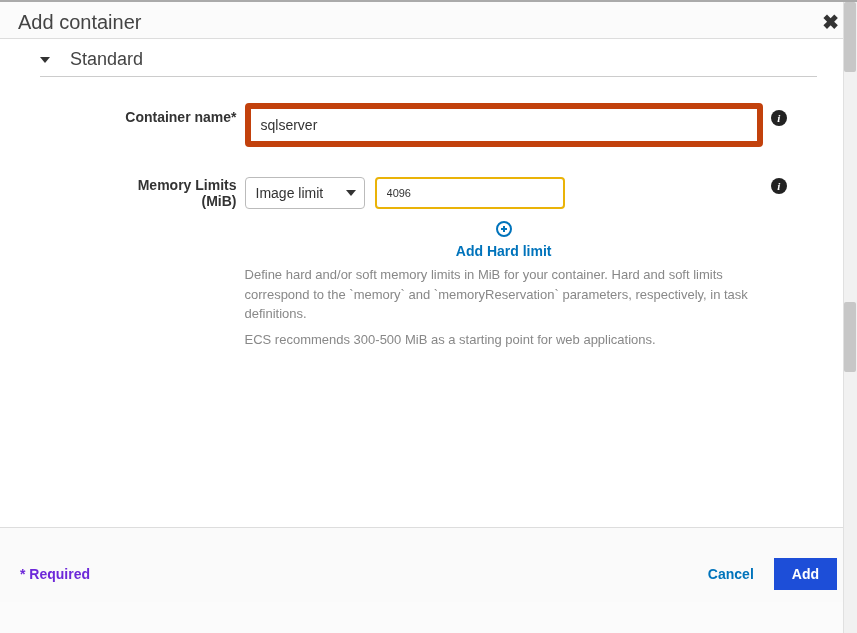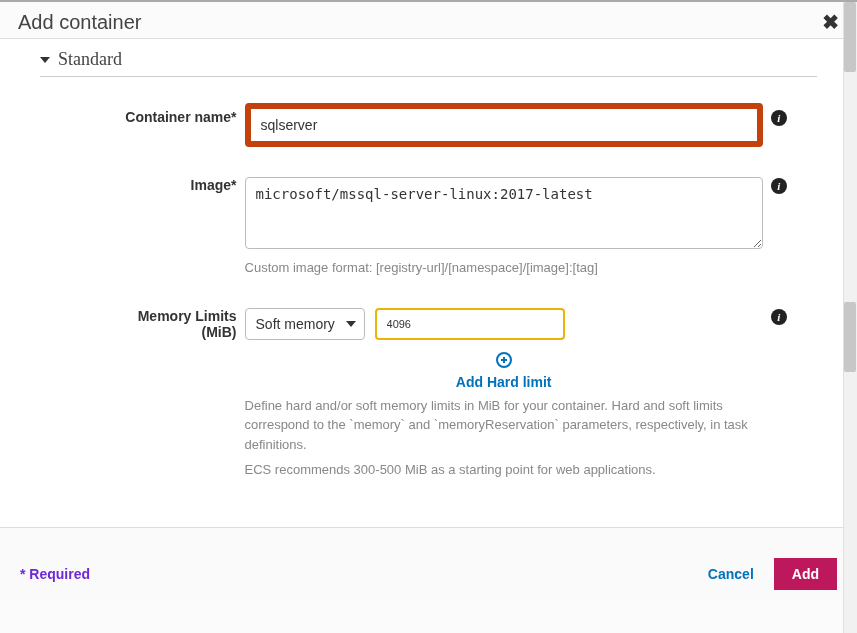--- a/index.html
+++ b/index.html
@@ -20,27 +20,26 @@
   }
   .modal-scroll {
     position:relative; height:490px; overflow-y:scroll; overflow-x:hidden;
     background:#fff;
     border-top:1px solid #ddd; border-bottom:1px solid #ddd;
   }
   .inner {
     padding:10px 40px 30px 40px;
   }
   .section-head {
-    display:flex; align-items:center; gap:4px;
+    display:flex; align-items:center; gap:16px;
     font-size:18px; color:#444; font-weight:400;
     border-bottom:1px solid #ccc;
     padding-bottom:6px;
     margin-bottom:20px;
     margin-left:0px;
-    font-family:Liberation Serif, serif;
   }
   .caret-down-sm {
     width:0; height:0; border-left:5px solid transparent; border-right:5px solid transparent; border-top:6px solid #333; display:inline-block; margin-right:4px;
   }
   .form-table { width:100%; border-collapse:collapse; }
   .form-table td { vertical-align:top; padding:6px 4px; }
   td.lbl { width:160px; text-align:right; font-weight:700; font-size:14px; color:#333; padding-top:12px; }
   td.fld { width:420px; }
   td.info { width:40px; text-align:left; padding-top:12px; }
   .info-icon {
@@ -88,21 +87,21 @@
   }
   .hscroll-inner { width:1200px; height:1px; }
   .footer-bar {
     display:flex; justify-content:space-between; align-items:center;
     padding:12px 20px; background:#fafafa;
   }
   .req-note { font-weight:700; color:#6d28d9; }
   .btns { display:flex; gap:10px; align-items:center; }
   .btn-cancel { color:#0073bb; font-weight:700; cursor:pointer; padding:8px 10px; }
   .btn-add {
-    background:#be185d; color:#fff; font-weight:700; border:none; border-radius:0;
+    background:#1d4ed8; color:#fff; font-weight:700; border:none; border-radius:0;
     padding:8px 18px; font-size:14px; cursor:pointer;
   }
   .row-gap td { padding-top:24px; }
   
   .outer-scroll { position:absolute; right:0; top:0; bottom:0; width:14px; background:#f1f1f1; border-left:1px solid #e0e0e0; }
   .outer-thumb { position:absolute; right:1px; width:12px; top:0; height:70px; background:#c7c7c7; border-radius:2px; }
   .outer-thumb2 { position:absolute; right:1px; width:12px; top:300px; height:70px; background:#c7c7c7; border-radius:2px; }
 </style>
 </head>
 <body>
@@ -130,39 +129,31 @@
 
         <tbody>
             <tr>
           <td class="lbl"><span>Container name*</span></td>
           <td class="fld">
             <input class="txt-input" value="sqlserver" style="">
           </td>
           <td class="info"><span class="info-icon">i</span></td>
         </tr>
 
-        <tr class="row-gap">
-          <td class="lbl"><span>Image*</span></td>
-          <td class="fld">
-            <textarea class="txt-area" style="">microsoft/mssql-server-linux:2017-latest</textarea>
-            <div class="help-txt">Custom image format: [registry-url]/[namespace]/[image]:[tag]</div>
-          </td>
-          <td class="info"><span class="info-icon">i</span></td>
-        </tr>
 
 
         <tr class="row-gap">
           <td class="lbl">
             <span>Memory Limits</span><br>
             <span>(MiB)</span>
           </td>
           <td class="fld">
             <div class="mem-row">
               <div class="select-wrap">
-                <span>Soft memory</span>
+                <span>Image limit</span>
                 <span class="caret"></span>
               </div>
               <input class="num-input" value="4096" style="">
             </div>
             <div class="add-hard">
               <span class="plus-circ"></span>
               <span>Add Hard limit</span>
             </div>
             <div class="help-txt">Define hard and/or soft memory limits in MiB for your container. Hard and soft limits correspond to the `memory` and `memoryReservation` parameters, respectively, in task definitions.</div>
             <div class="help-txt">ECS recommends 300-500 MiB as a starting point for web applications.</div>

